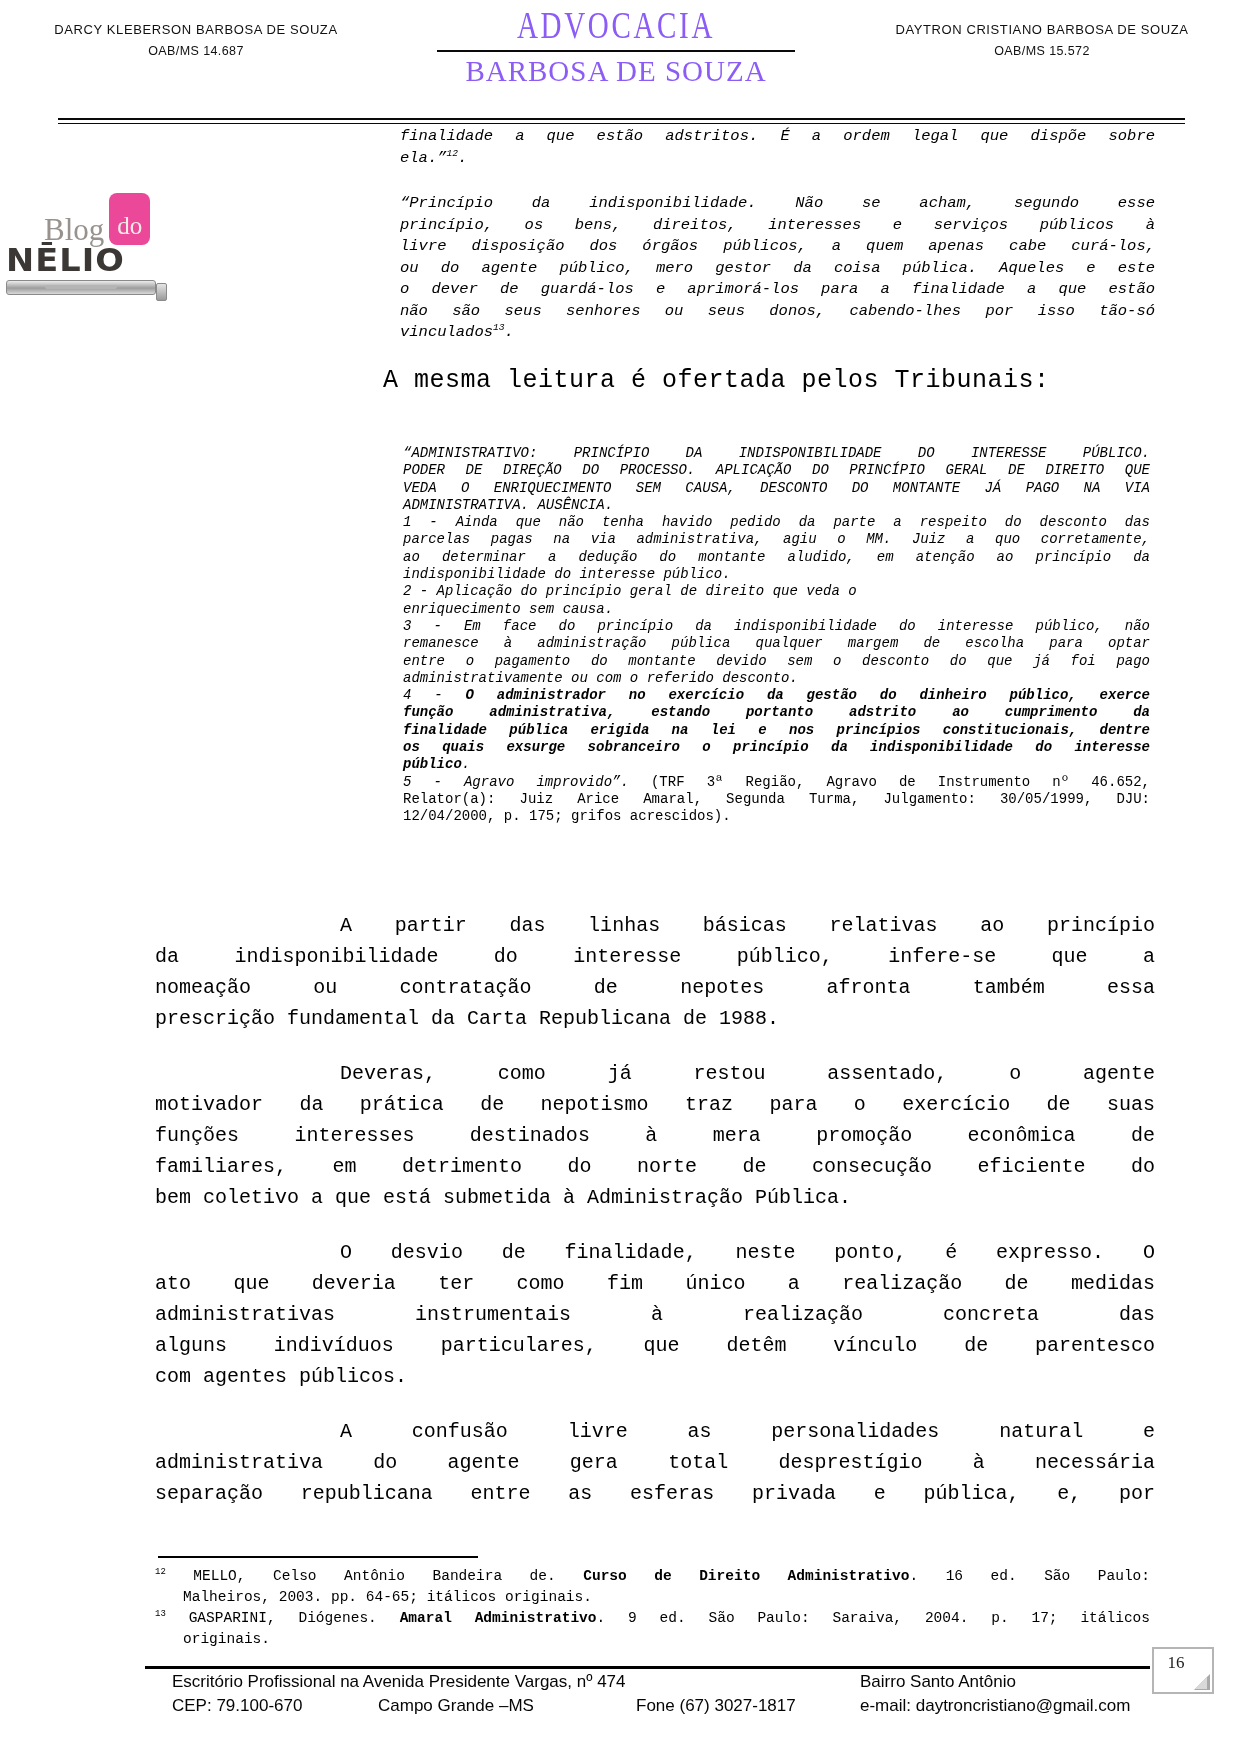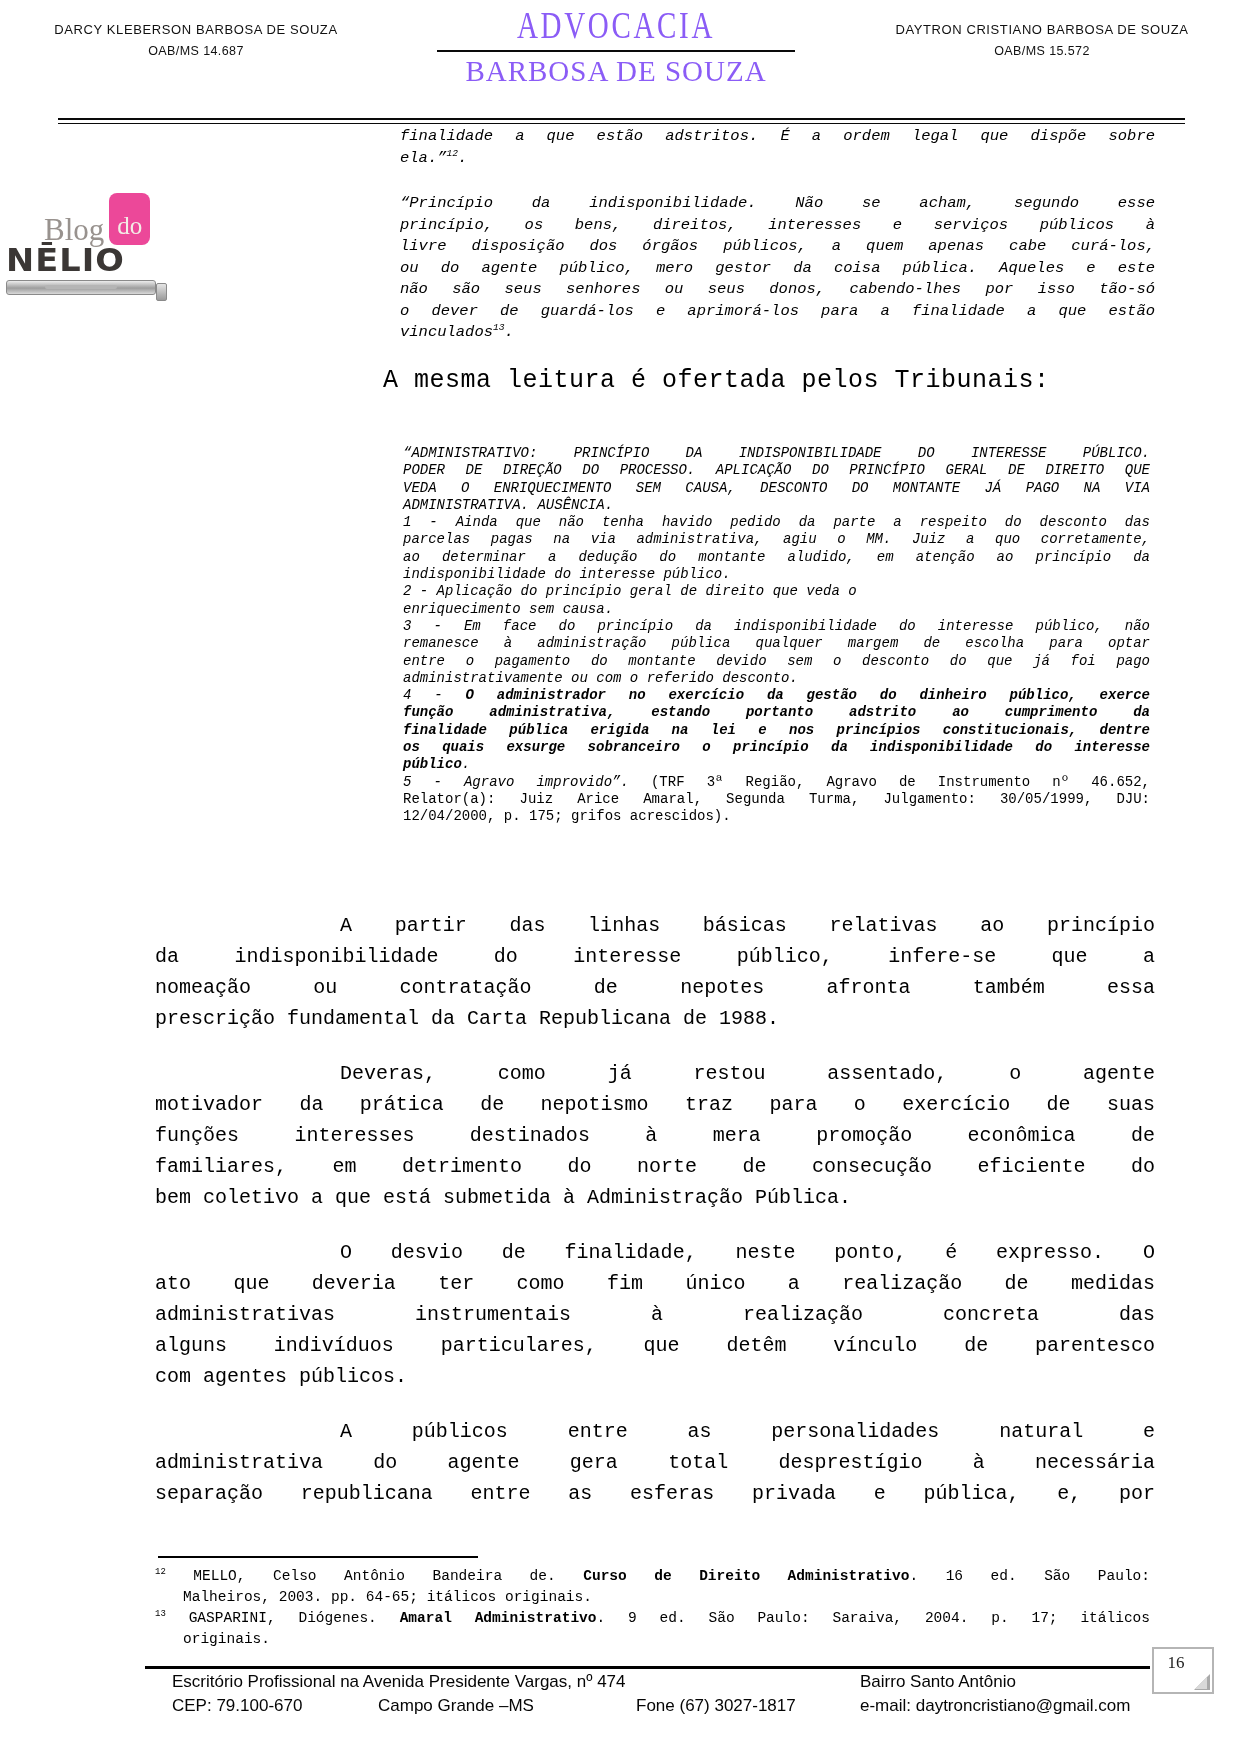--- a/index.html
+++ b/index.html
@@ -99,22 +99,22 @@
 
   <div class="quote" style="top:126px;">
       <div class="ln"><span class="i">finalidade a que estão adstritos. É a ordem legal que dispõe sobre</span></div>
       <div class="ln lt"><span class="i">ela.”</span><sup class="i">12</sup><span class="i">.</span></div>
     </div>
   <div class="quote" style="top:193px;">
       <div class="ln"><span class="i">“Princípio da indisponibilidade. Não se acham, segundo esse</span></div>
       <div class="ln"><span class="i">princípio, os bens, direitos, interesses e serviços públicos à</span></div>
       <div class="ln"><span class="i">livre disposição dos órgãos públicos, a quem apenas cabe curá-los,</span></div>
       <div class="ln"><span class="i">ou do agente público, mero gestor da coisa pública. Aqueles e este</span></div>
+      <div class="ln"><span class="i">o dever de guardá-los e aprimorá-los para a finalidade a que estão</span></div>
       <div class="ln"><span class="i">não são seus senhores ou seus donos, cabendo-lhes por isso tão-só</span></div>
-      <div class="ln"><span class="i">o dever de guardá-los e aprimorá-los para a finalidade a que estão</span></div>
       <div class="ln lt"><span class="i">vinculados</span><sup class="i">13</sup><span class="i">.</span></div>
     </div>
 
   <div class="heading lt ln">A mesma leitura é ofertada pelos Tribunais:</div>
 
   <div class="admin">
       <div class="ln"><span class="i">“ADMINISTRATIVO: PRINCÍPIO DA INDISPONIBILIDADE DO INTERESSE PÚBLICO.</span></div>
       <div class="ln"><span class="i">PODER DE DIREÇÃO DO PROCESSO. APLICAÇÃO DO PRINCÍPIO GERAL DE DIREITO QUE</span></div>
       <div class="ln"><span class="i">VEDA O ENRIQUECIMENTO SEM CAUSA, DESCONTO DO MONTANTE JÁ PAGO NA VIA</span></div>
       <div class="ln lt"><span class="i">ADMINISTRATIVA. AUSÊNCIA.</span></div>
@@ -153,21 +153,21 @@
         <div class="ln lt"><span>bem coletivo a que está submetida à Administração Pública.</span></div>
       </div>
     <div class="para">
         <div class="ln ind"><span>O desvio de finalidade, neste ponto, é expresso. O</span></div>
         <div class="ln"><span>ato que deveria ter como fim único a realização de medidas</span></div>
         <div class="ln"><span>administrativas instrumentais à realização concreta das</span></div>
         <div class="ln"><span>alguns indivíduos particulares, que detêm vínculo de parentesco</span></div>
         <div class="ln lt"><span>com agentes públicos.</span></div>
       </div>
     <div class="para">
-        <div class="ln ind"><span>A públicos entre as personalidades natural e</span></div>
+        <div class="ln ind"><span>A confusão livre as personalidades natural e</span></div>
         <div class="ln"><span>administrativa do agente gera total desprestígio à necessária</span></div>
         <div class="ln"><span>separação republicana entre as esferas privada e pública, e, por</span></div>
       </div>
   </div>
 
   <div class="fnsep"></div>
   <div class="fnblock">
     <div>
         <div class="ln"><sup>12</sup><span>  MELLO, Celso Antônio Bandeira de. </span><span class="b">Curso de Direito Administrativo</span><span>. 16 ed. São Paulo:</span></div>
         <div class="ln lt ind"><span>Malheiros, 2003. pp. 64-65; itálicos originais.</span></div>

